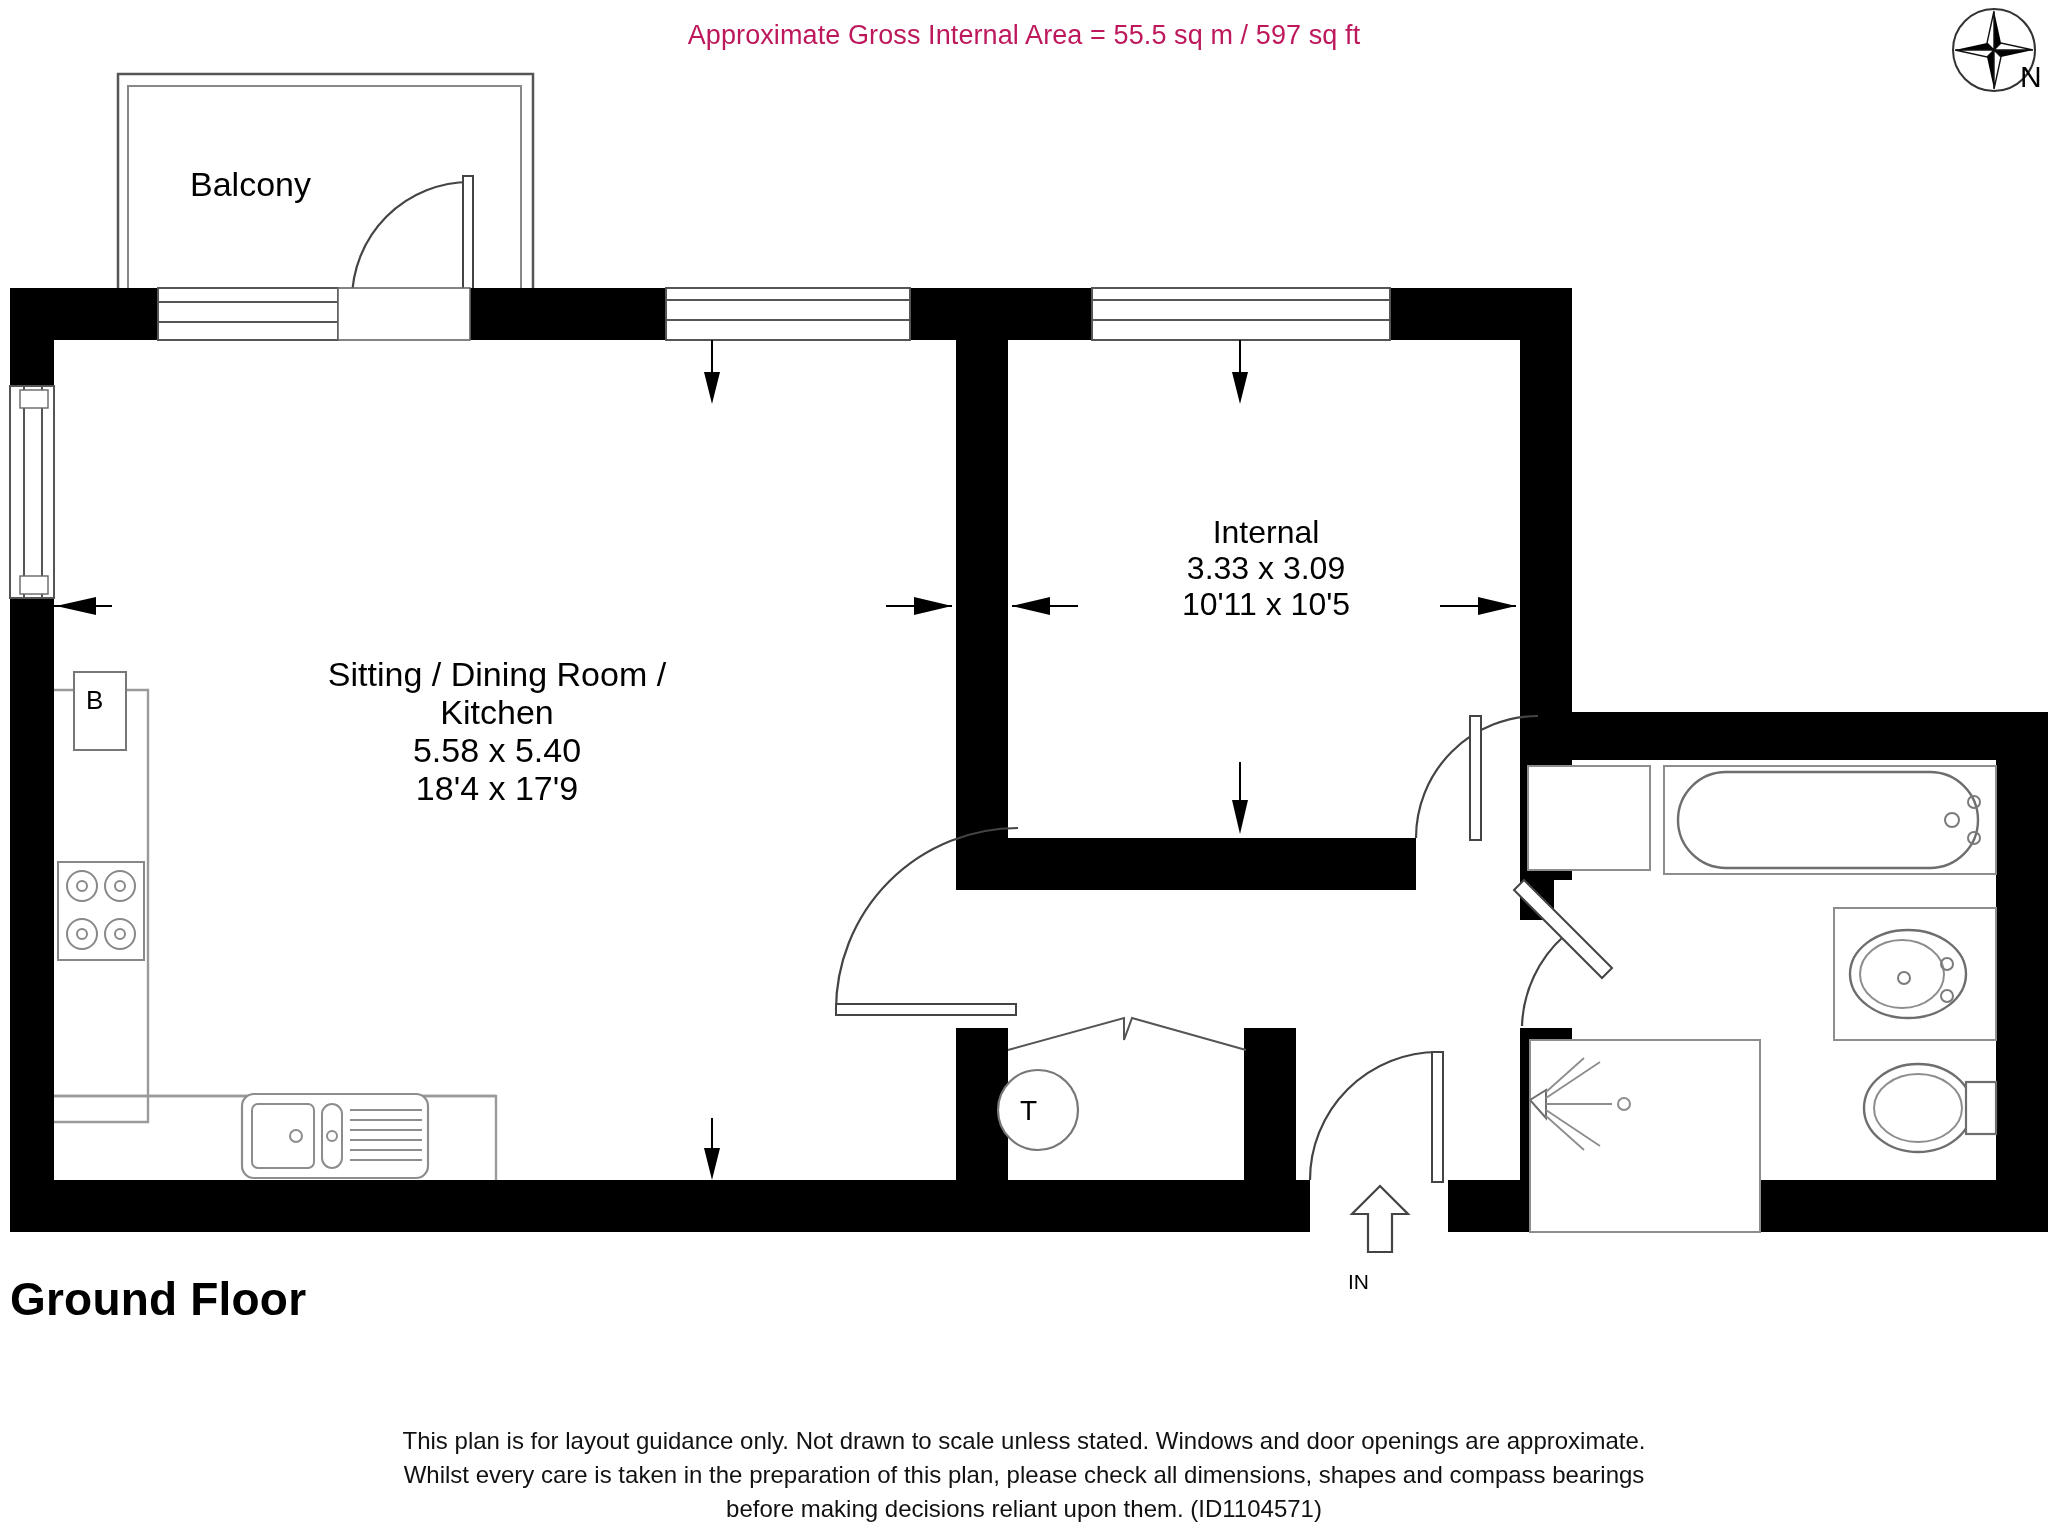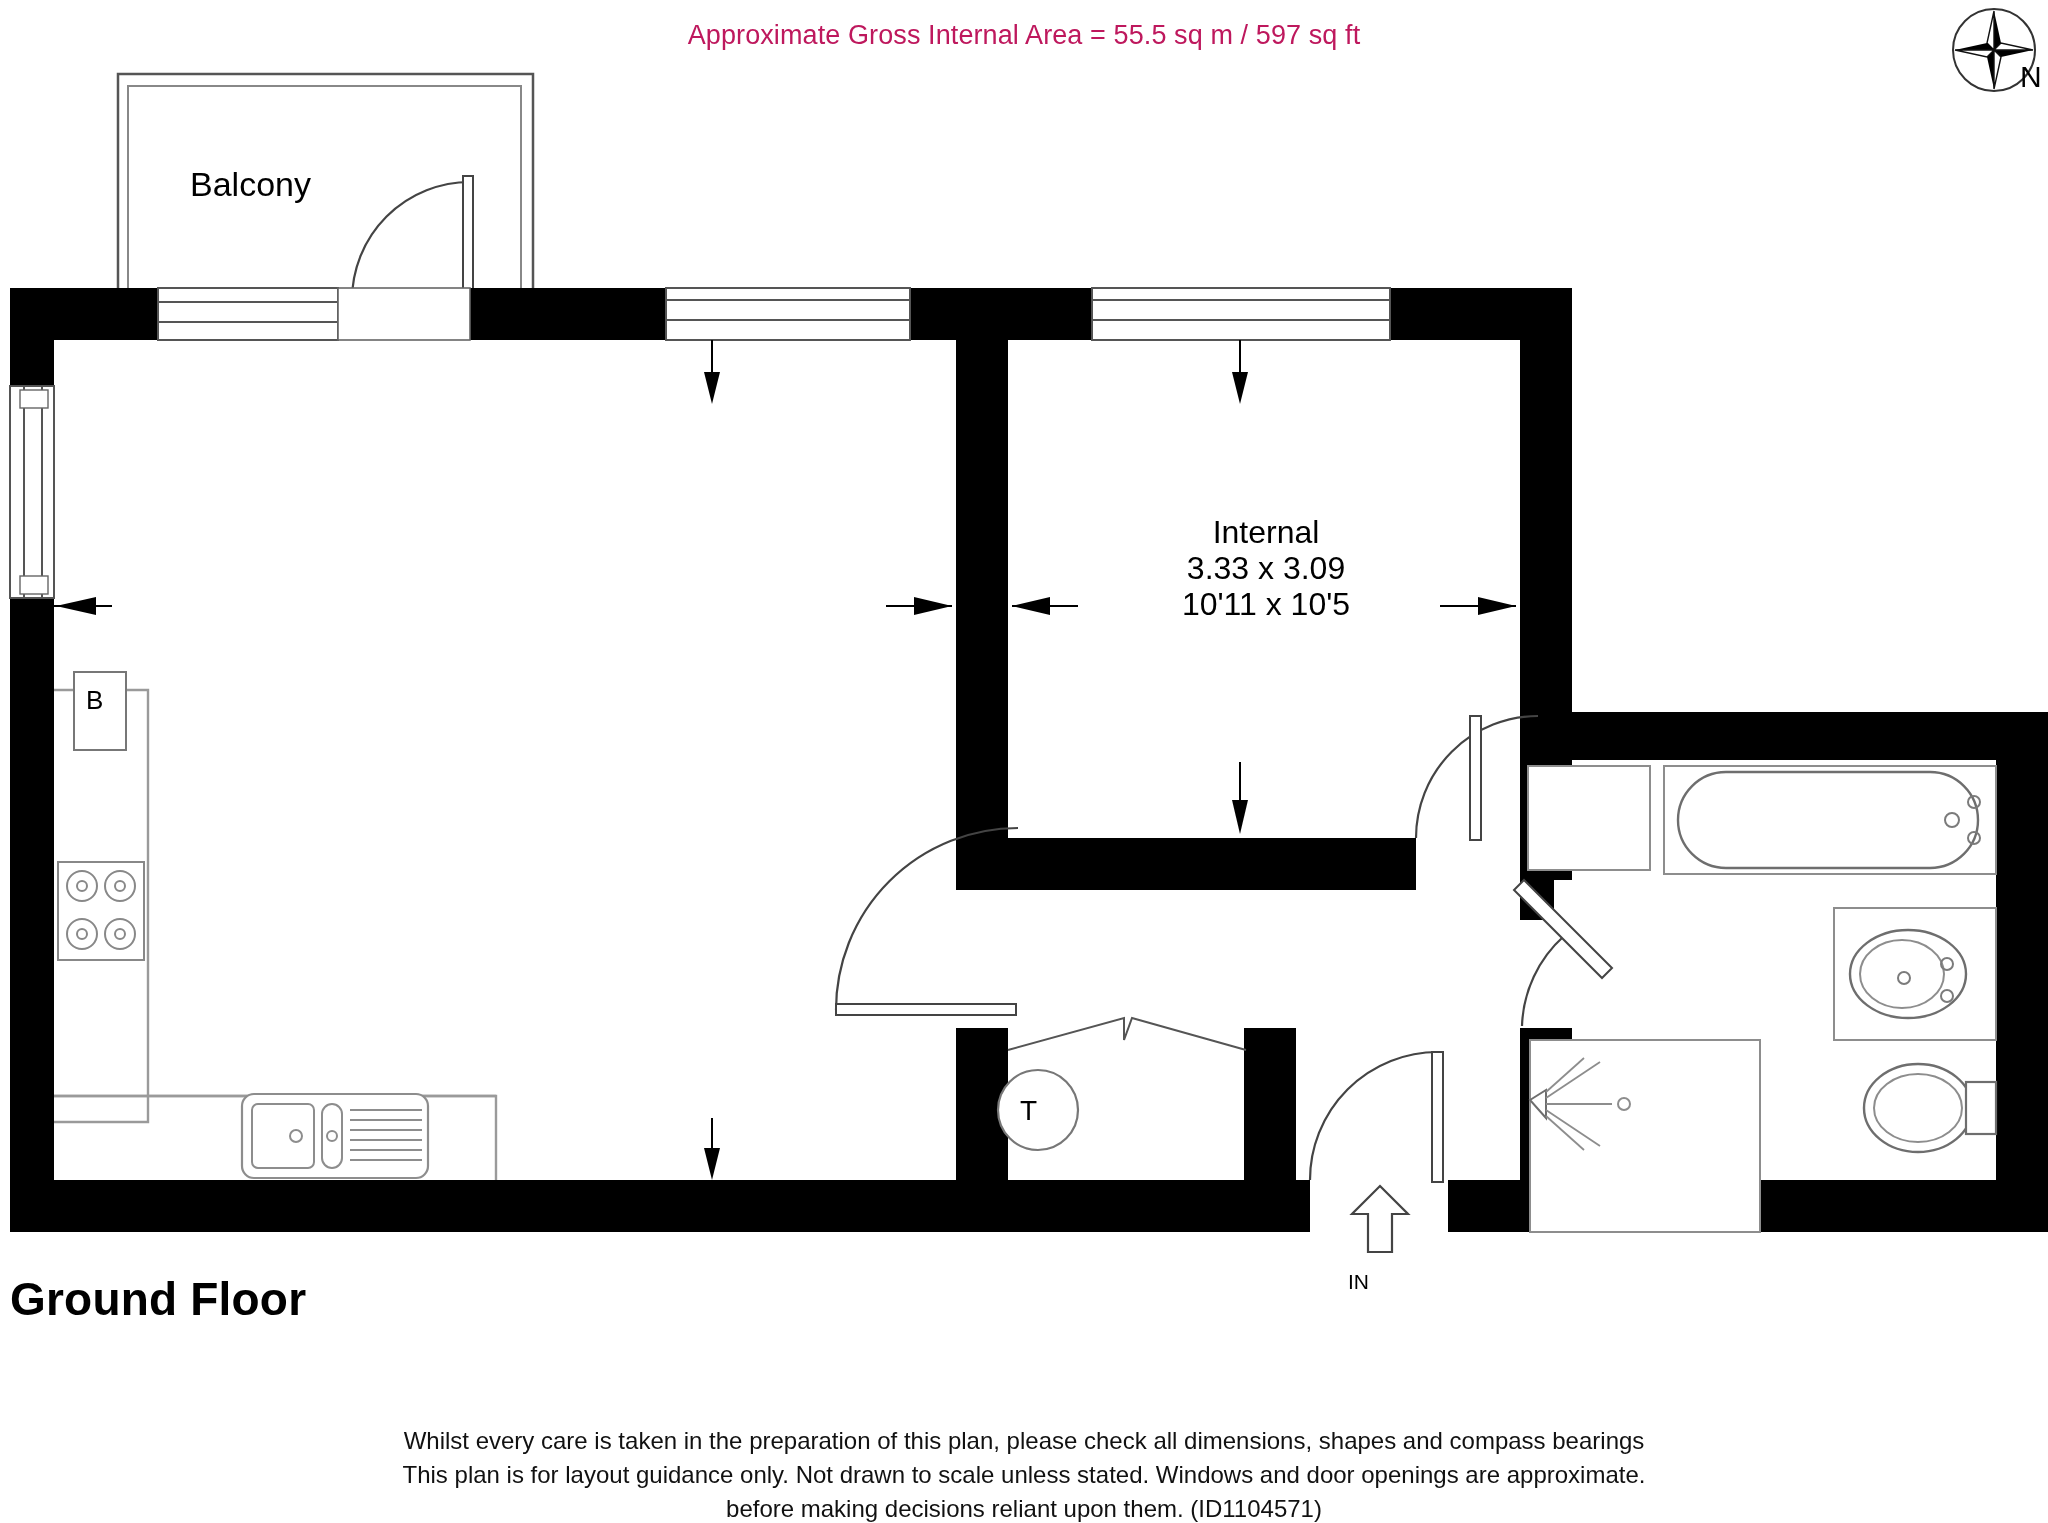--- a/index.html
+++ b/index.html
@@ -287,34 +287,40 @@
     </g>
 
     <g>
       <path d="M1380,1186 L1408,1214 L1392,1214 L1392,1252 L1368,1252 L1368,1214 L1352,1214 Z" fill="#ffffff" stroke="#444444" stroke-width="2.2"></path>
     </g>
 
   </svg>
 
   <div class="plan-label lbl-balcony">Balcony</div>
 
+  <div class="plan-label lbl-sdk">
+    <div>Sitting / Dining Room /</div>
+    <div>Kitchen</div>
+    <div class="dim">5.58 x 5.40</div>
+    <div class="dim">18'4 x 17'9</div>
+  </div>
 
   <div class="plan-label lbl-bed">
     <div>Internal</div>
     <div>3.33 x 3.09</div>
     <div>10'11 x 10'5</div>
   </div>
 
   <div class="plan-label lbl-b">B</div>
 
   <div class="plan-label lbl-t">T</div>
 
   <div class="plan-label lbl-in">IN</div>
 
   <div class="floor-title">Ground Floor</div>
 
   <div class="footer">
+    <div>This plan is for layout guidance only. Not drawn to scale unless stated. Windows and door openings are approximate.</div>
     <div>Whilst every care is taken in the preparation of this plan, please check all dimensions, shapes and compass bearings</div>
-    <div>This plan is for layout guidance only. Not drawn to scale unless stated. Windows and door openings are approximate.</div>
     <div>before making decisions reliant upon them. (ID1104571)</div>
   </div>
 
 </div>
 
 </body></html>

